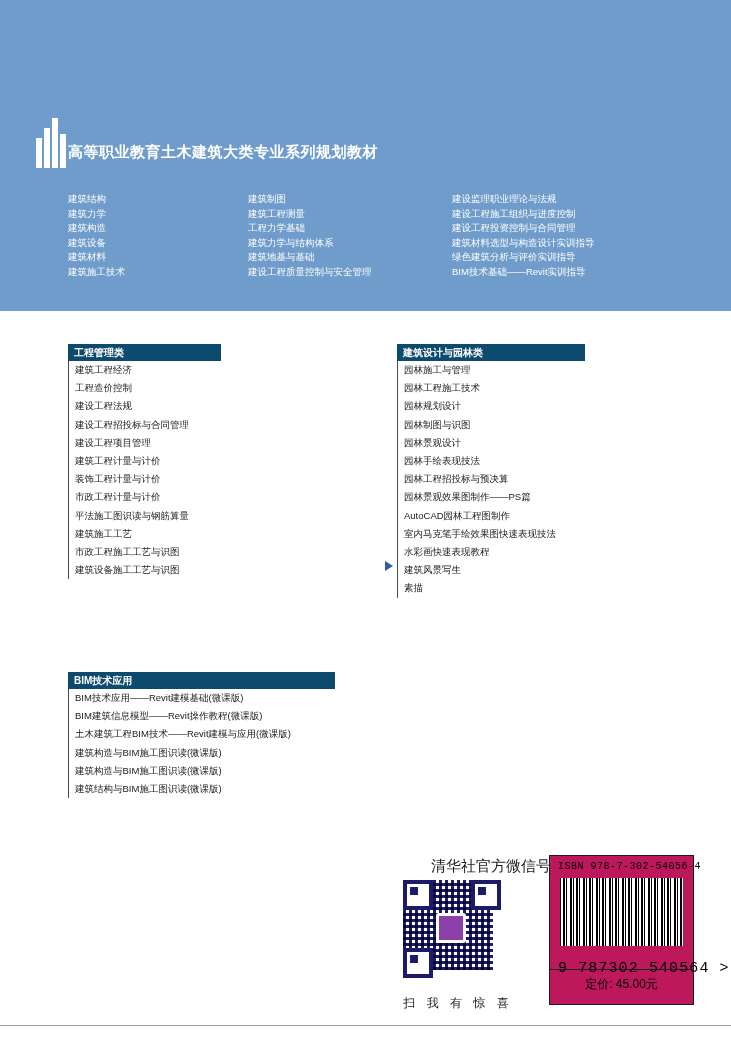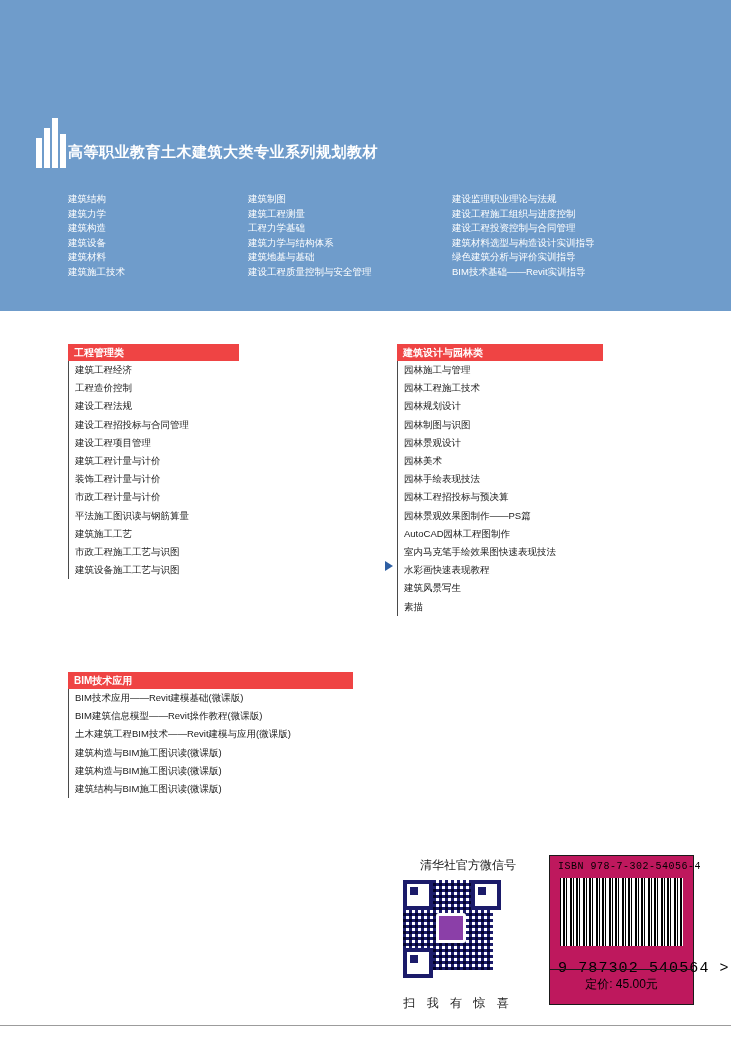--- a/index.html
+++ b/index.html
@@ -71,22 +71,22 @@
   .banner-col div { white-space: nowrap; }
 
   
   .cat {
     position: absolute;
   }
   .cat-head {
     font-size: 10px;
     color: #ffffff;
     font-weight: bold;
-    background: #ef4444;
-    padding: 2px 24px 2px 6px;
+    background: #0c4a6e;
+    padding: 2px 6px 2px 6px;
     height: 13px;
     line-height: 13px;
     box-sizing: content-box;
   }
   .cat-list {
     border-left: 1px solid #4a4a4a;
     margin-top: 0px;
   }
   .cat-item {
     font-size: 9.5px;
@@ -113,23 +113,23 @@
     width: 0;
     height: 0;
     border-top: 5px solid transparent;
     border-bottom: 5px solid transparent;
     border-left: 8px solid #2e5fa3;
   }
 
   
   .wechat-label {
     position: absolute;
-    left: 420px;
+    left: 431px;
     top: 857px;
-    font-size: 12px;
+    font-size: 15px;
     color: #1a1a1a;
     white-space: nowrap;
   }
   .qr {
     position: absolute;
     left: 403px;
     top: 880px;
     width: 90px;
     height: 90px;
     background:
@@ -312,21 +312,20 @@
 </div>
 
 <div class="cat" id="block-arch">
   <div class="cat-head">建筑设计与园林类</div>
   <div class="cat-list">
     <div class="cat-item">园林施工与管理</div>
     <div class="cat-item">园林工程施工技术</div>
     <div class="cat-item">园林规划设计</div>
     <div class="cat-item">园林制图与识图</div>
     <div class="cat-item">园林景观设计</div>
-    <div class="cat-item">园林美术</div>
     <div class="cat-item">园林手绘表现技法</div>
     <div class="cat-item">园林工程招投标与预决算</div>
     <div class="cat-item">园林景观效果图制作——PS篇</div>
     <div class="cat-item">AutoCAD园林工程图制作</div>
     <div class="cat-item">室内马克笔手绘效果图快速表现技法</div>
     <div class="cat-item">水彩画快速表现教程</div>
     <div class="cat-item">建筑风景写生</div>
     <div class="cat-item">素描</div>
   </div>
 </div>

